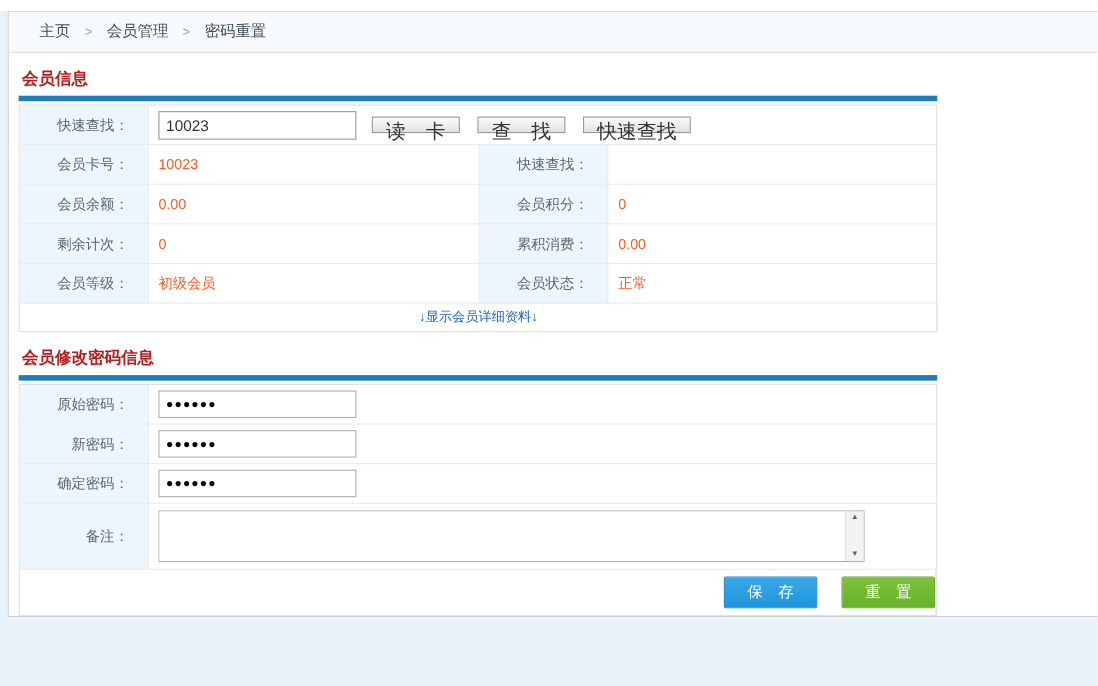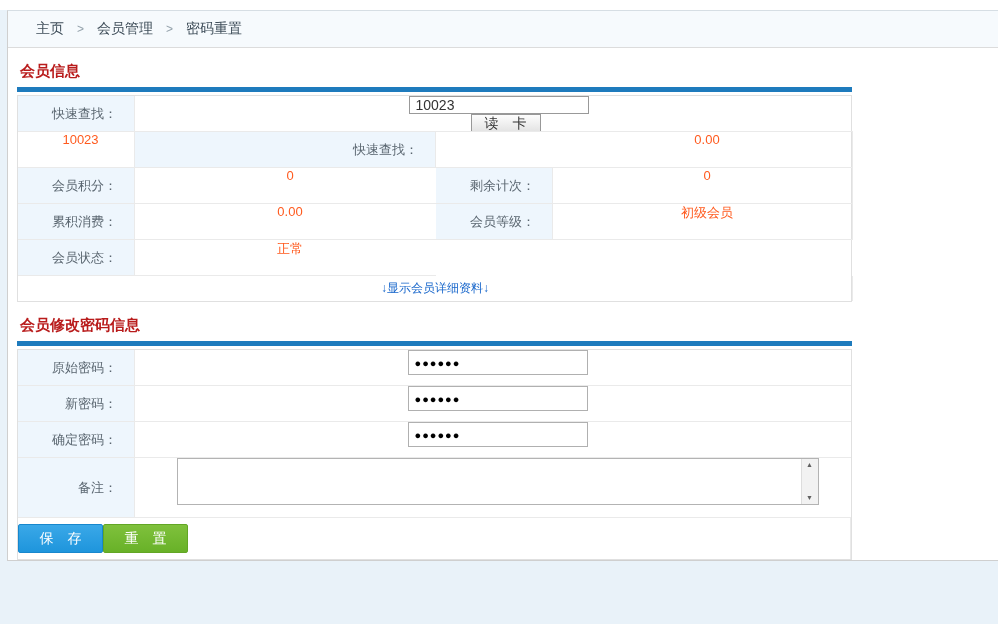--- a/index.html
+++ b/index.html
@@ -55,21 +55,21 @@
     height:36px;
     overflow:hidden;
   }
   .cell.last-col, .cell.full { border-right:none; }
   .label-cell {
     background:#eef6fd;
     justify-content:flex-end;
     padding-right:17px;
     color:#5a6670;
   }
-  .value-cell { padding-left:9px;flex-direction:column; }
+  .value-cell { padding-left:9px; }
   .orange { color:#ff5a1e; }
   .span3 { grid-column:2 / 5; }
   .fullrow { grid-column:1 / -1; }
   .link-row {
     height:25px; border-bottom:none;
     justify-content:center;
   }
   .detail-link { color:#1766cb; font-size:12px; cursor:pointer; text-decoration:none; }
   
   .text-input {
@@ -81,26 +81,26 @@
     background:#fff; outline:none;
   }
   .pw-input {
     width:180px; height:25px;
     border:1px solid #b0b0b0;
     padding:0 6px;
     font-size:11px; font-weight:bold; letter-spacing:1px; color:#000;
     background:#fff; outline:none;
   }
   .gray-btn {
-    height:25px; min-width:70px; padding:0 12px;
+    height:15px; min-width:70px; padding:0 12px;
     margin-left:16px;
     border:1px solid #989898;
     background:linear-gradient(#fdfdfd,#e1e1e1);
     font-family:"Liberation Sans","DejaVu Sans",sans-serif;
-    font-size:14px; color:#333;
+    font-size:18px; color:#333;
     cursor:pointer;
   }
   .gray-btn:first-of-type { margin-left:14px; }
   
   .remark-row { height:60px; }
   .remark-label { height:60px; }
   .textarea-wrap {
     position:relative;
     width:642px; height:47px;
     border:1px solid #b3b3b3;
@@ -117,21 +117,21 @@
     position:absolute; right:0; top:0;
     width:17px; height:45px;
     background:#f2f2f2;
     border-left:1px solid #ddd;
     display:flex; flex-direction:column; justify-content:space-between; align-items:center;
     padding:2px 0;
     cursor:default;
   }
   .scroll-arrow { font-size:7px; color:#606060; line-height:8px; }
   
-  .btn-row { height:41px; border-bottom:none; justify-content:flex-start; padding-left:0; }
+  .btn-row { height:41px; border-bottom:none; justify-content:flex-end; gap:22px; padding-left:0; }
   .action-btn {
     width:85px; height:29px;
     border-radius:2px;
     font-family:"Liberation Sans","DejaVu Sans",sans-serif;
     font-size:14px; color:#fff;
     cursor:pointer;
   }
   .save-btn {
     background:linear-gradient(#3aa8e8,#1e95dc);
     border:1px solid #1787cd;
@@ -165,24 +165,26 @@
     <div class="grid-table info-table">
 
       <div class="cell label-cell">快速查找：</div>
       <div class="cell value-cell span3 last-col">
         <input class="text-input" type="text" value="10023" style="">
         <button class="gray-btn">读　卡</button>
         <button class="gray-btn">查　找</button>
         <button class="gray-btn">快速查找</button>
       </div>
 
+      <div class="cell label-cell">会员卡号：</div>
       <div class="cell value-cell orange">10023</div>
       <div class="cell label-cell">快速查找：</div>
       <div class="cell value-cell orange last-col"></div>
 
+      <div class="cell label-cell">会员余额：</div>
       <div class="cell value-cell orange">0.00</div>
       <div class="cell label-cell">会员积分：</div>
       <div class="cell value-cell orange last-col">0</div>
 
       <div class="cell label-cell">剩余计次：</div>
       <div class="cell value-cell orange">0</div>
       <div class="cell label-cell">累积消费：</div>
       <div class="cell value-cell orange last-col">0.00</div>
 
       <div class="cell label-cell">会员等级：</div>

